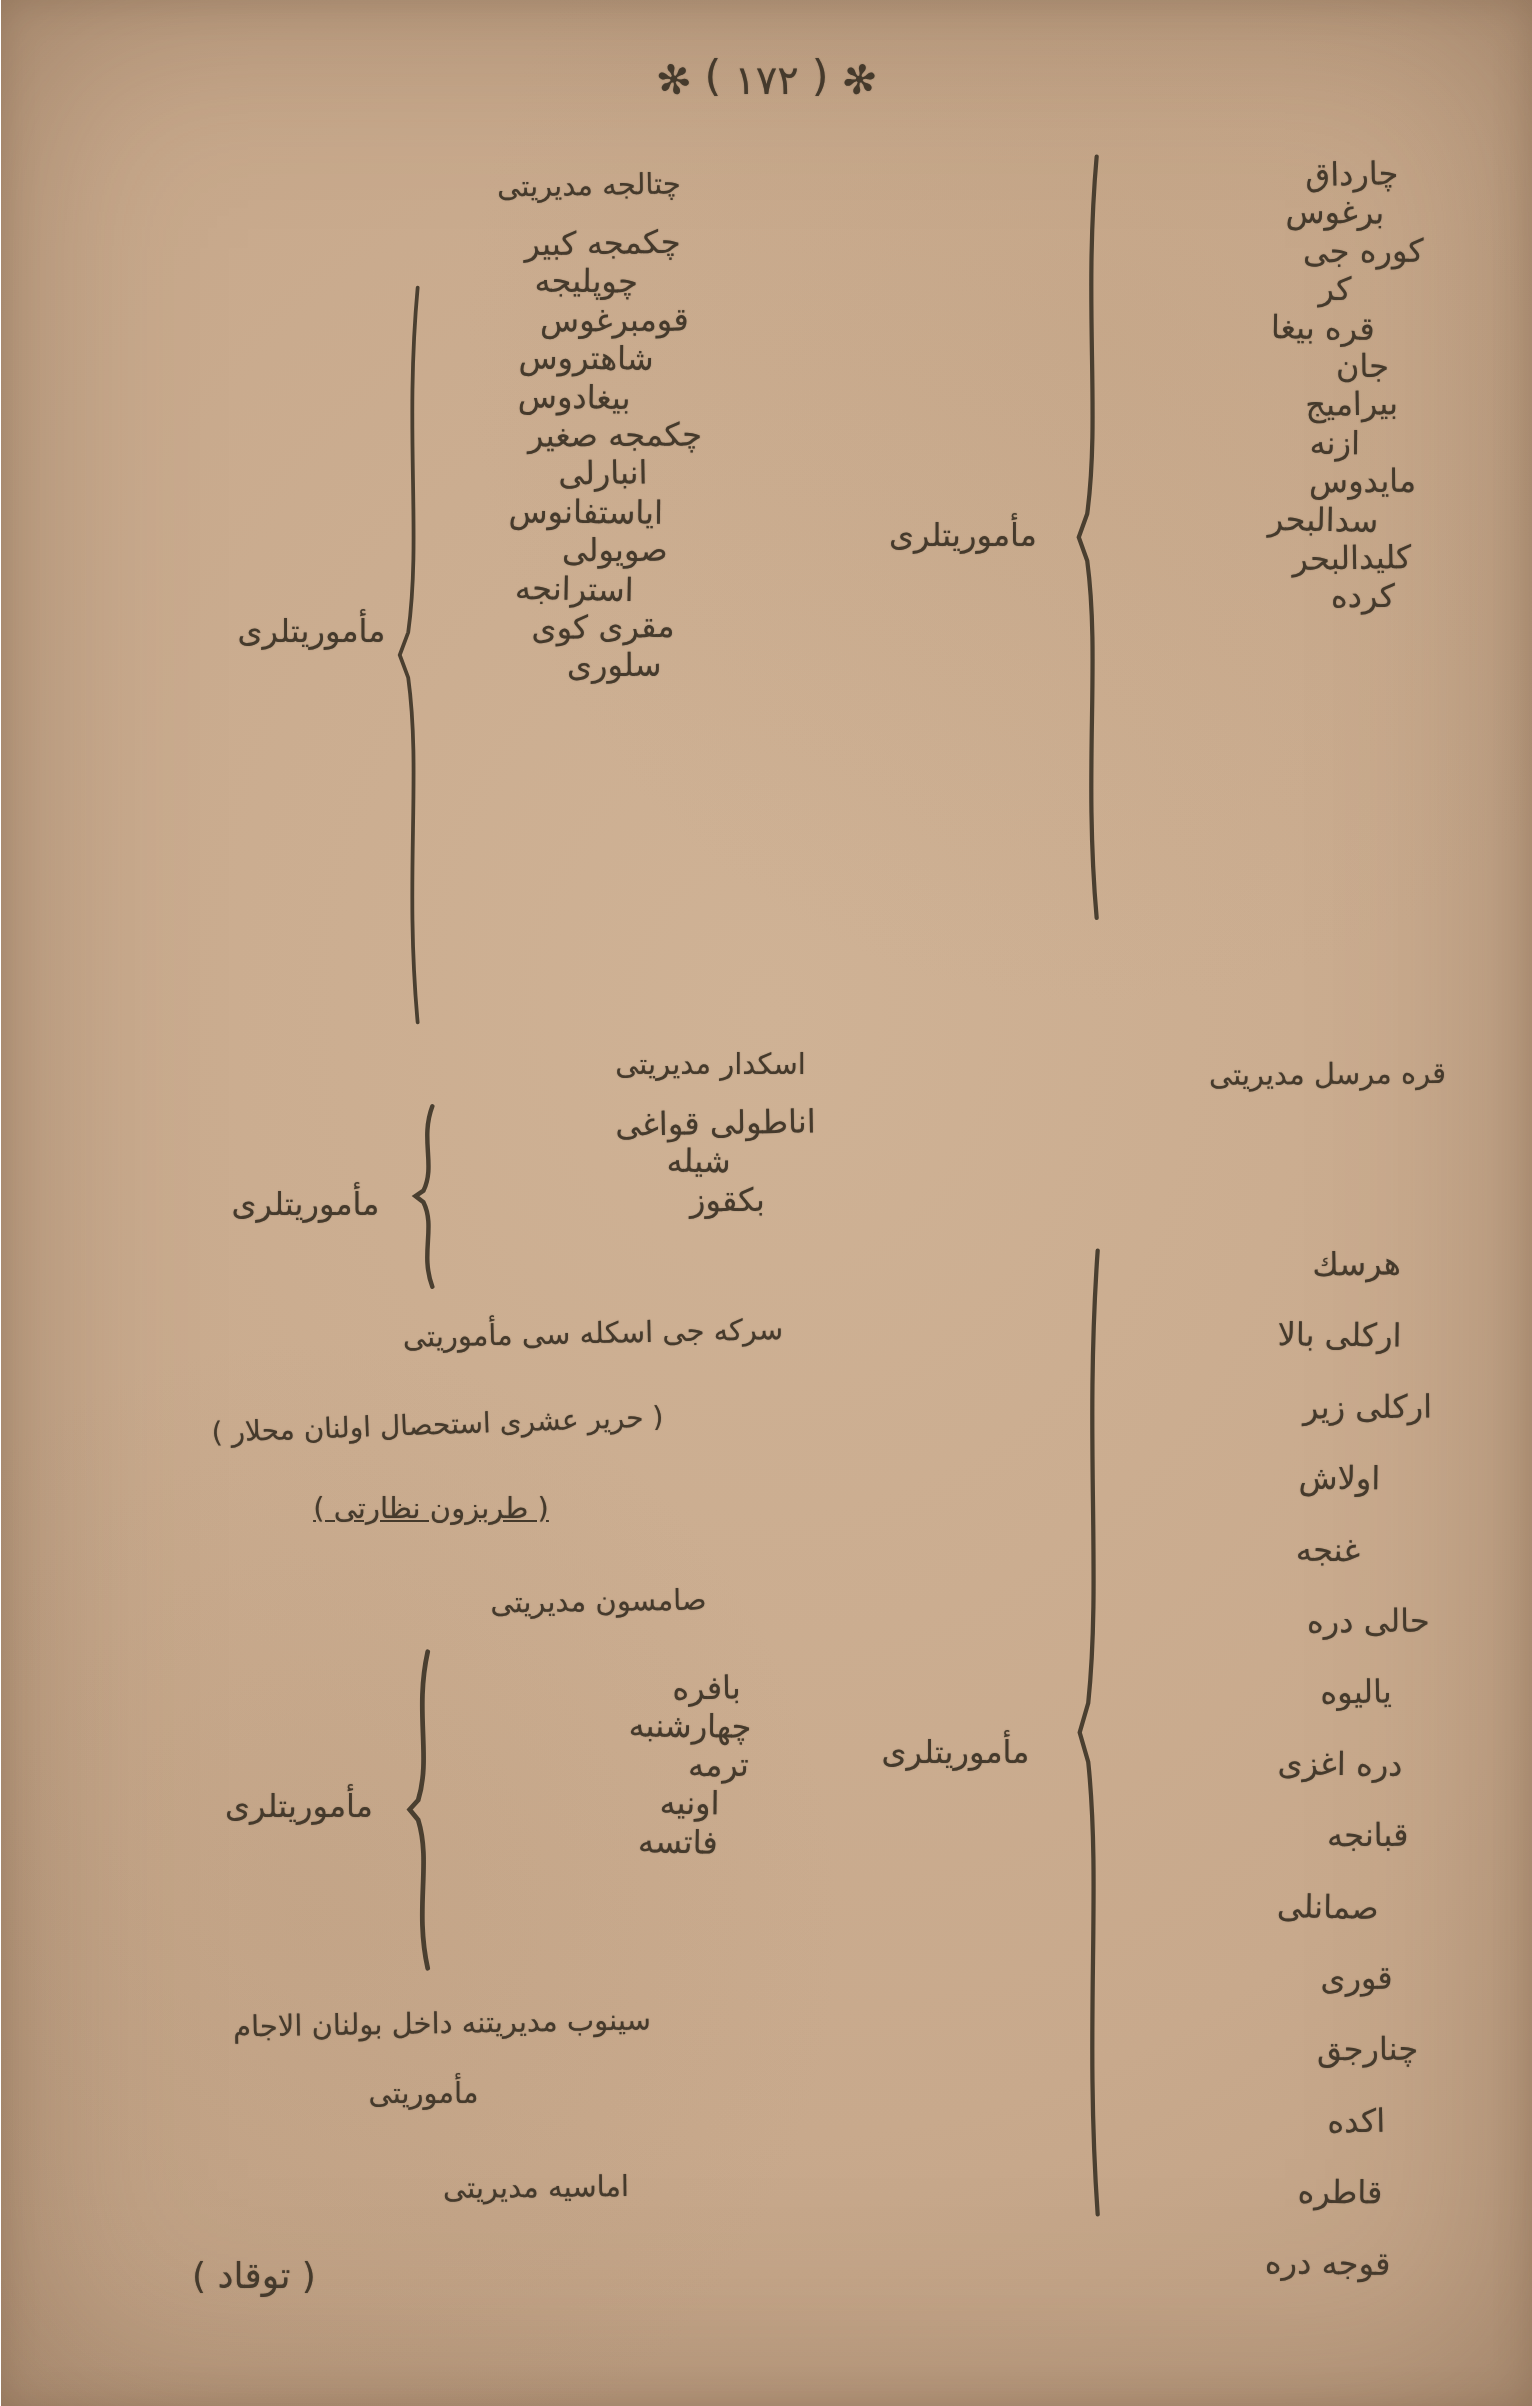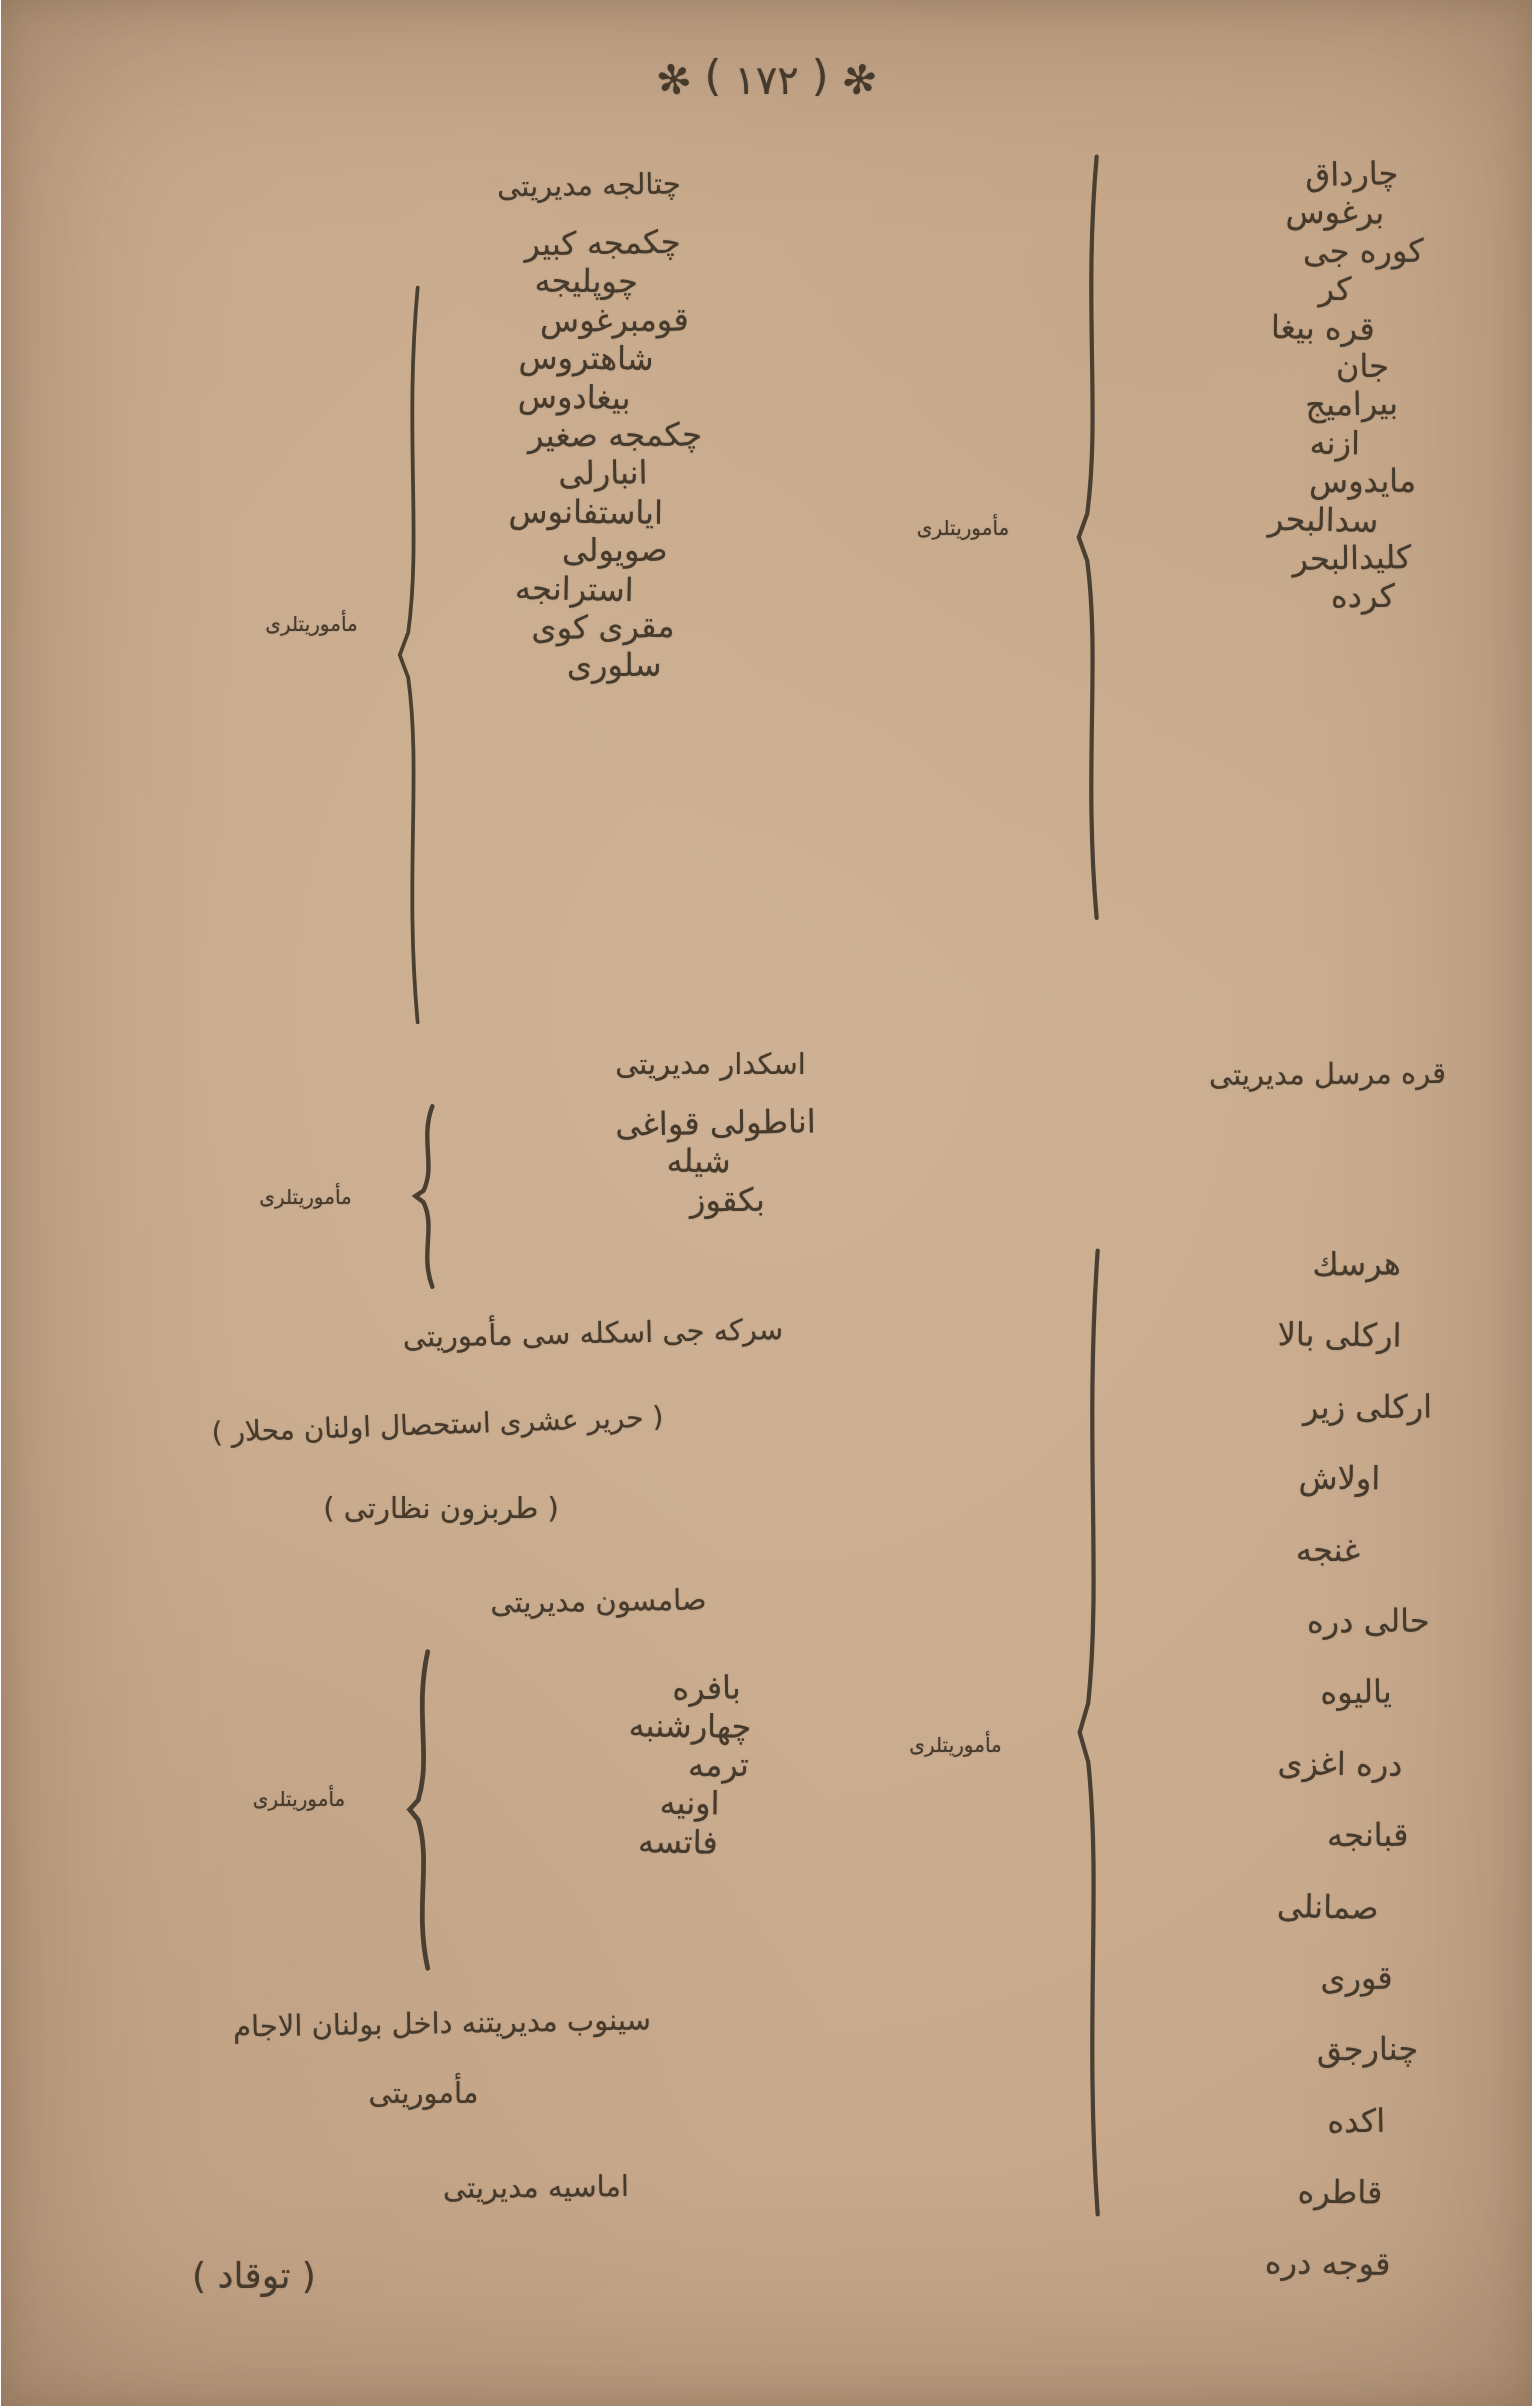--- a/index.html
+++ b/index.html
@@ -27,21 +27,21 @@
   .orn.right{transform:rotate(14deg);}
   .paren-orn{font-size:43px;transform:translateY(-3.8px);}
   
   .place-list{display:flex;flex-direction:column;align-items:center;}
   .list-item{font-size:32px;line-height:1.2;color:#453a2c;text-shadow:0 0 1.2px rgba(66,54,40,.55);white-space:nowrap;}
   .list-item:nth-child(odd){transform:translateX(9.4px) rotate(-1deg);}
   .list-item:nth-child(even){transform:translateX(-7.5px) rotate(.6deg);}
   .list-item:nth-child(3n){transform:translateX(21px) rotate(-.4deg);}
   .list-item:nth-child(5n){transform:translateX(-19px) rotate(1deg);}
   .heading{font-size:29px;}
-  .group-label{font-size:20px;}
+  .group-label{font-size:32px;}
   svg.brace{position:absolute;overflow:visible;}
   svg.brace path{fill:none;stroke:#4a3f30;stroke-linecap:round;}
 </style>
 </head>
 <body>
 
 <div class="page">
 
   <div class="abs pagenum-row">
     <span class="orn left ink">✻</span>
@@ -132,21 +132,21 @@
   <svg class="brace" style="left:411px;top:1094px;" width="32" height="205" viewBox="0 0 36 215">
     <path stroke-width="5" d="M 24,6 C 10,43 28,73 14,101 L 5,107 L 14,114 C 28,142 10,172 24,209"></path>
   </svg>
 
   <div class="abs group-label ink center" style="left:209px;top:1185px;width:193px;">مأموريتلرى</div>
 
   <div class="abs heading ink center" style="left:226px;top:1316px;width:734px;transform:rotate(-1.2deg);">سركه جى اسكله سى مأموريتى</div>
 
   <div class="abs heading ink center" style="left:127px;top:1408px;width:621px;font-size:28px;transform:rotate(-2deg);">( حرير عشرى استحصال اولنان محلار )</div>
 
-  <div class="abs heading ink center" style="left:276px;top:1491px;width:330px;">( طربزون نظارتى )</div>
+  <div class="abs heading ink center" style="left:266px;top:1491px;width:330px;text-decoration:underline;">( طربزون نظارتى )</div>
 
   <div class="abs heading ink center" style="left:443px;top:1584px;width:311px;transform:rotate(-.8deg);">صامسون مديريتى</div>
 
   <div class="abs place-list" style="left:556px;top:1669px;width:282px;height:298px;">
       <div class="list-item">بافره</div>
       <div class="list-item">چهارشنبه</div>
       <div class="list-item">ترمه</div>
       <div class="list-item">اونيه</div>
       <div class="list-item">فاتسه</div>
     </div>

